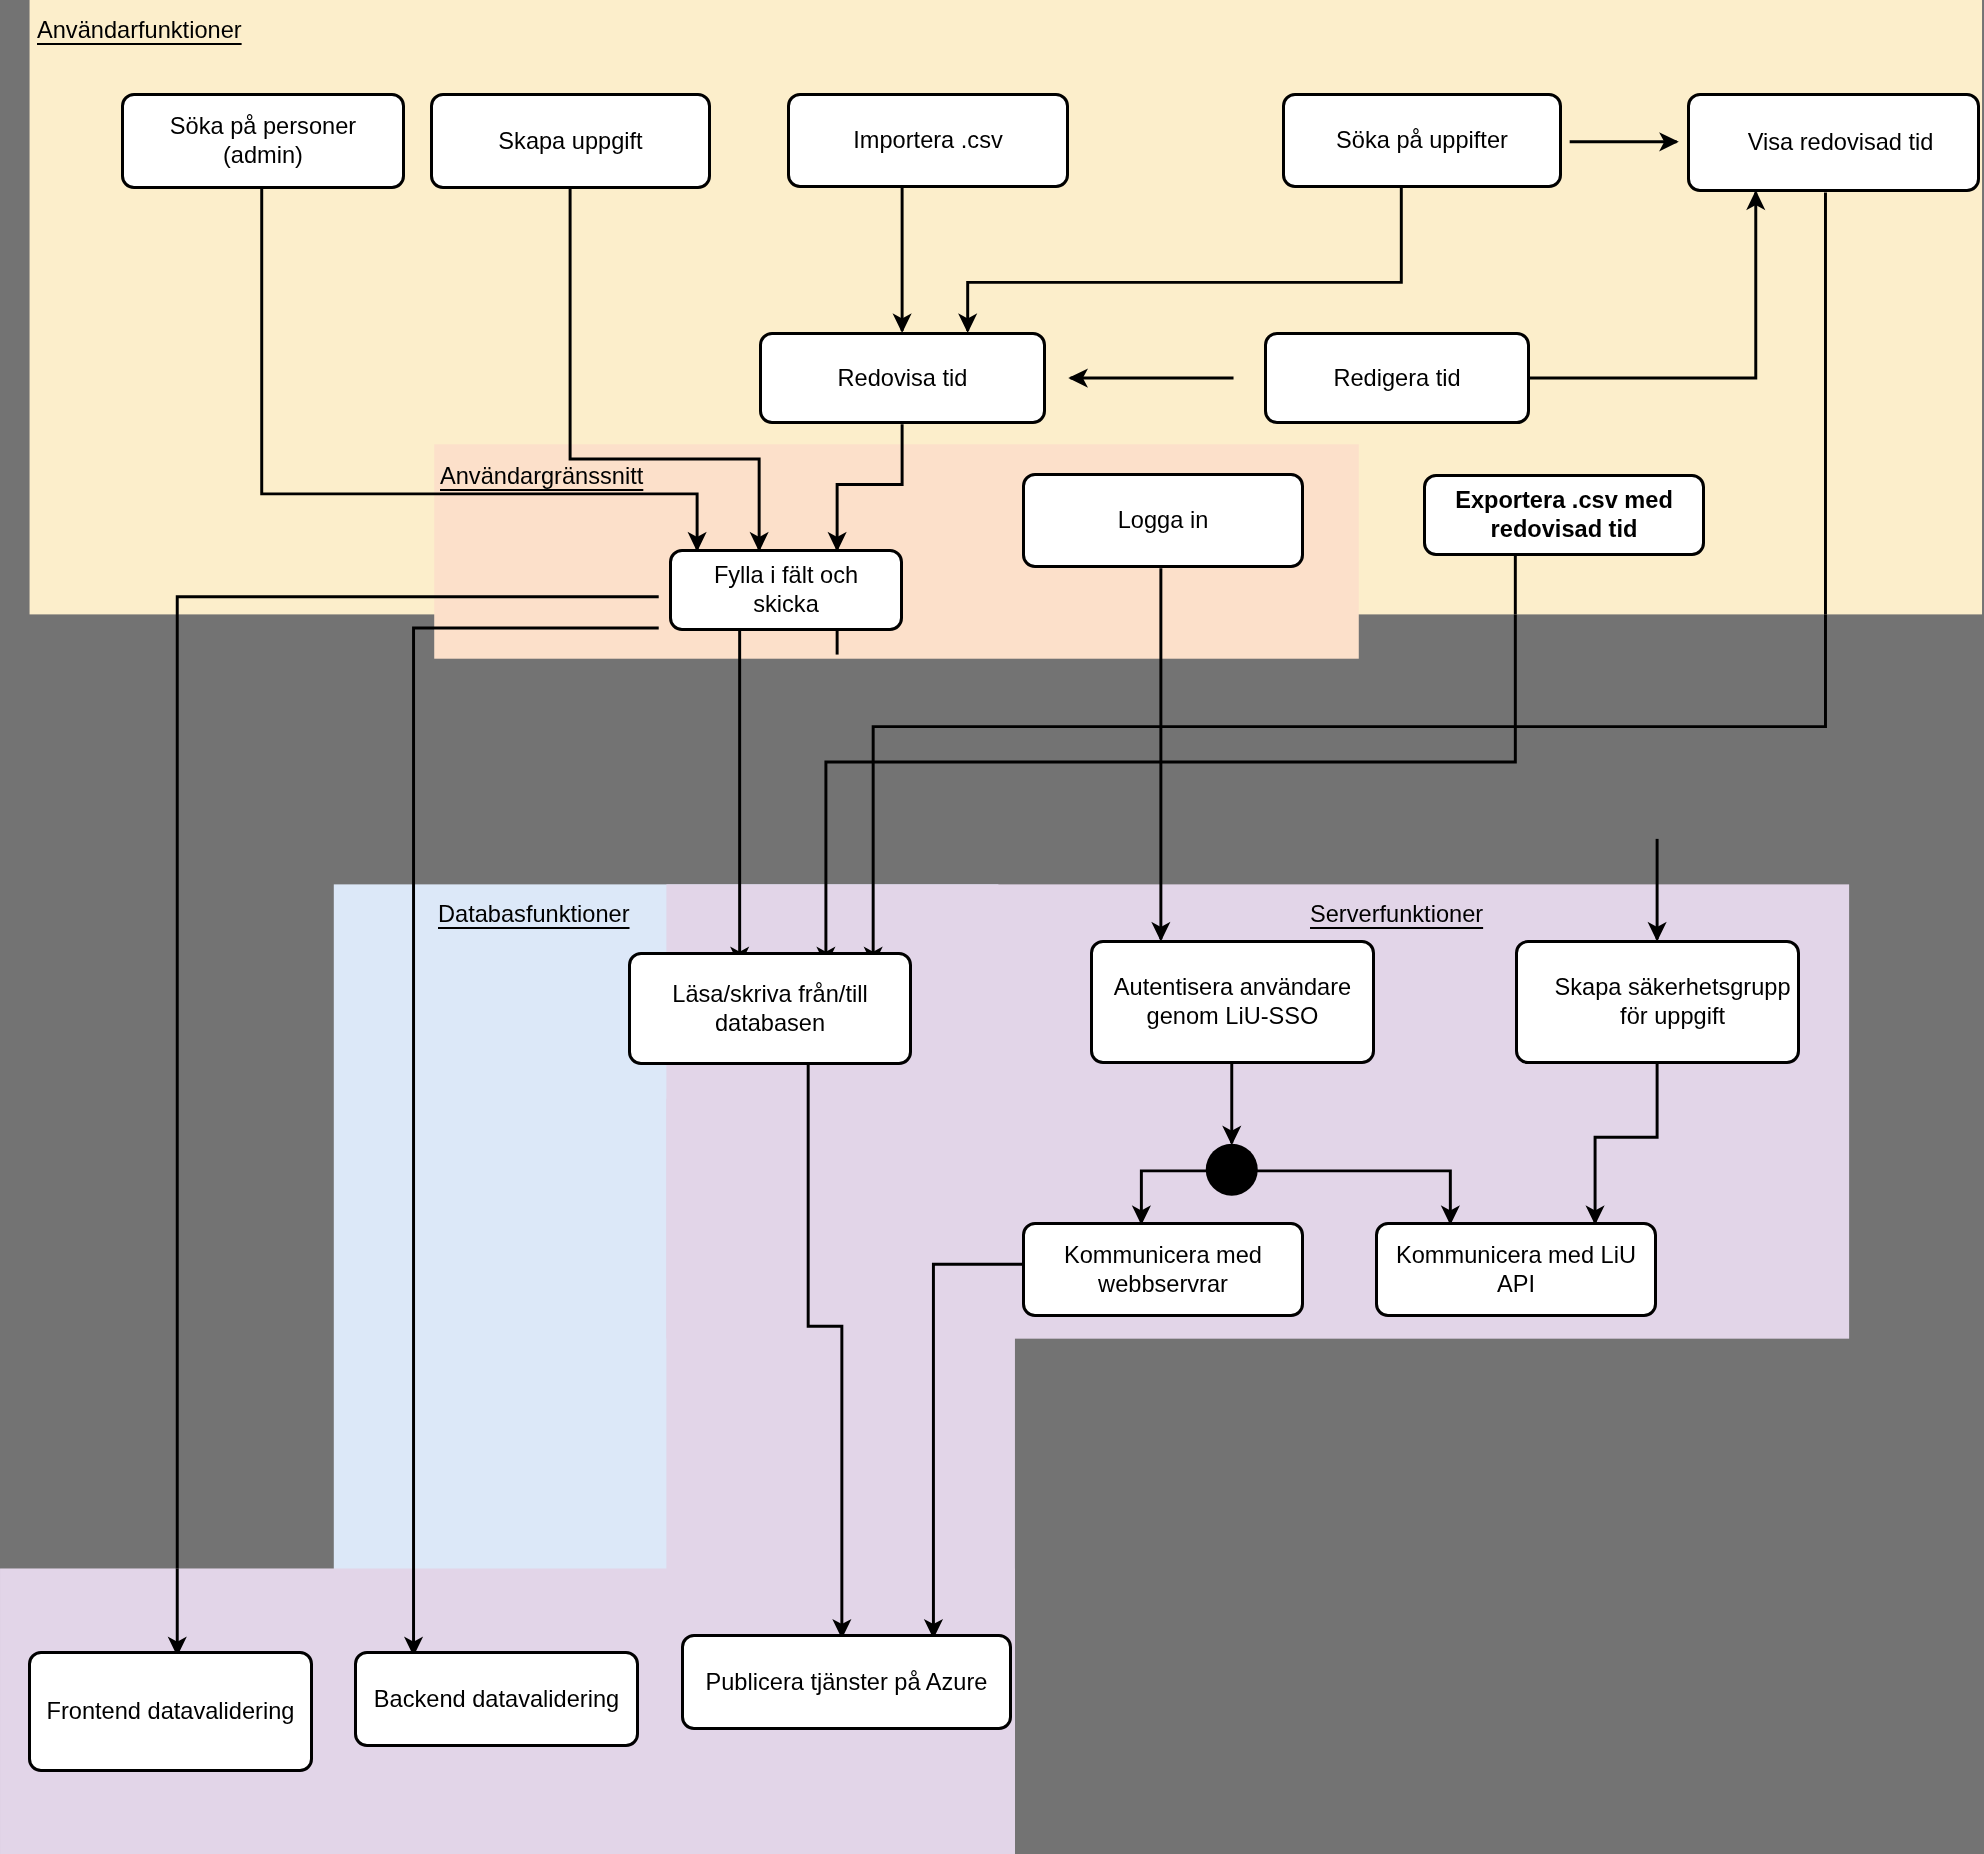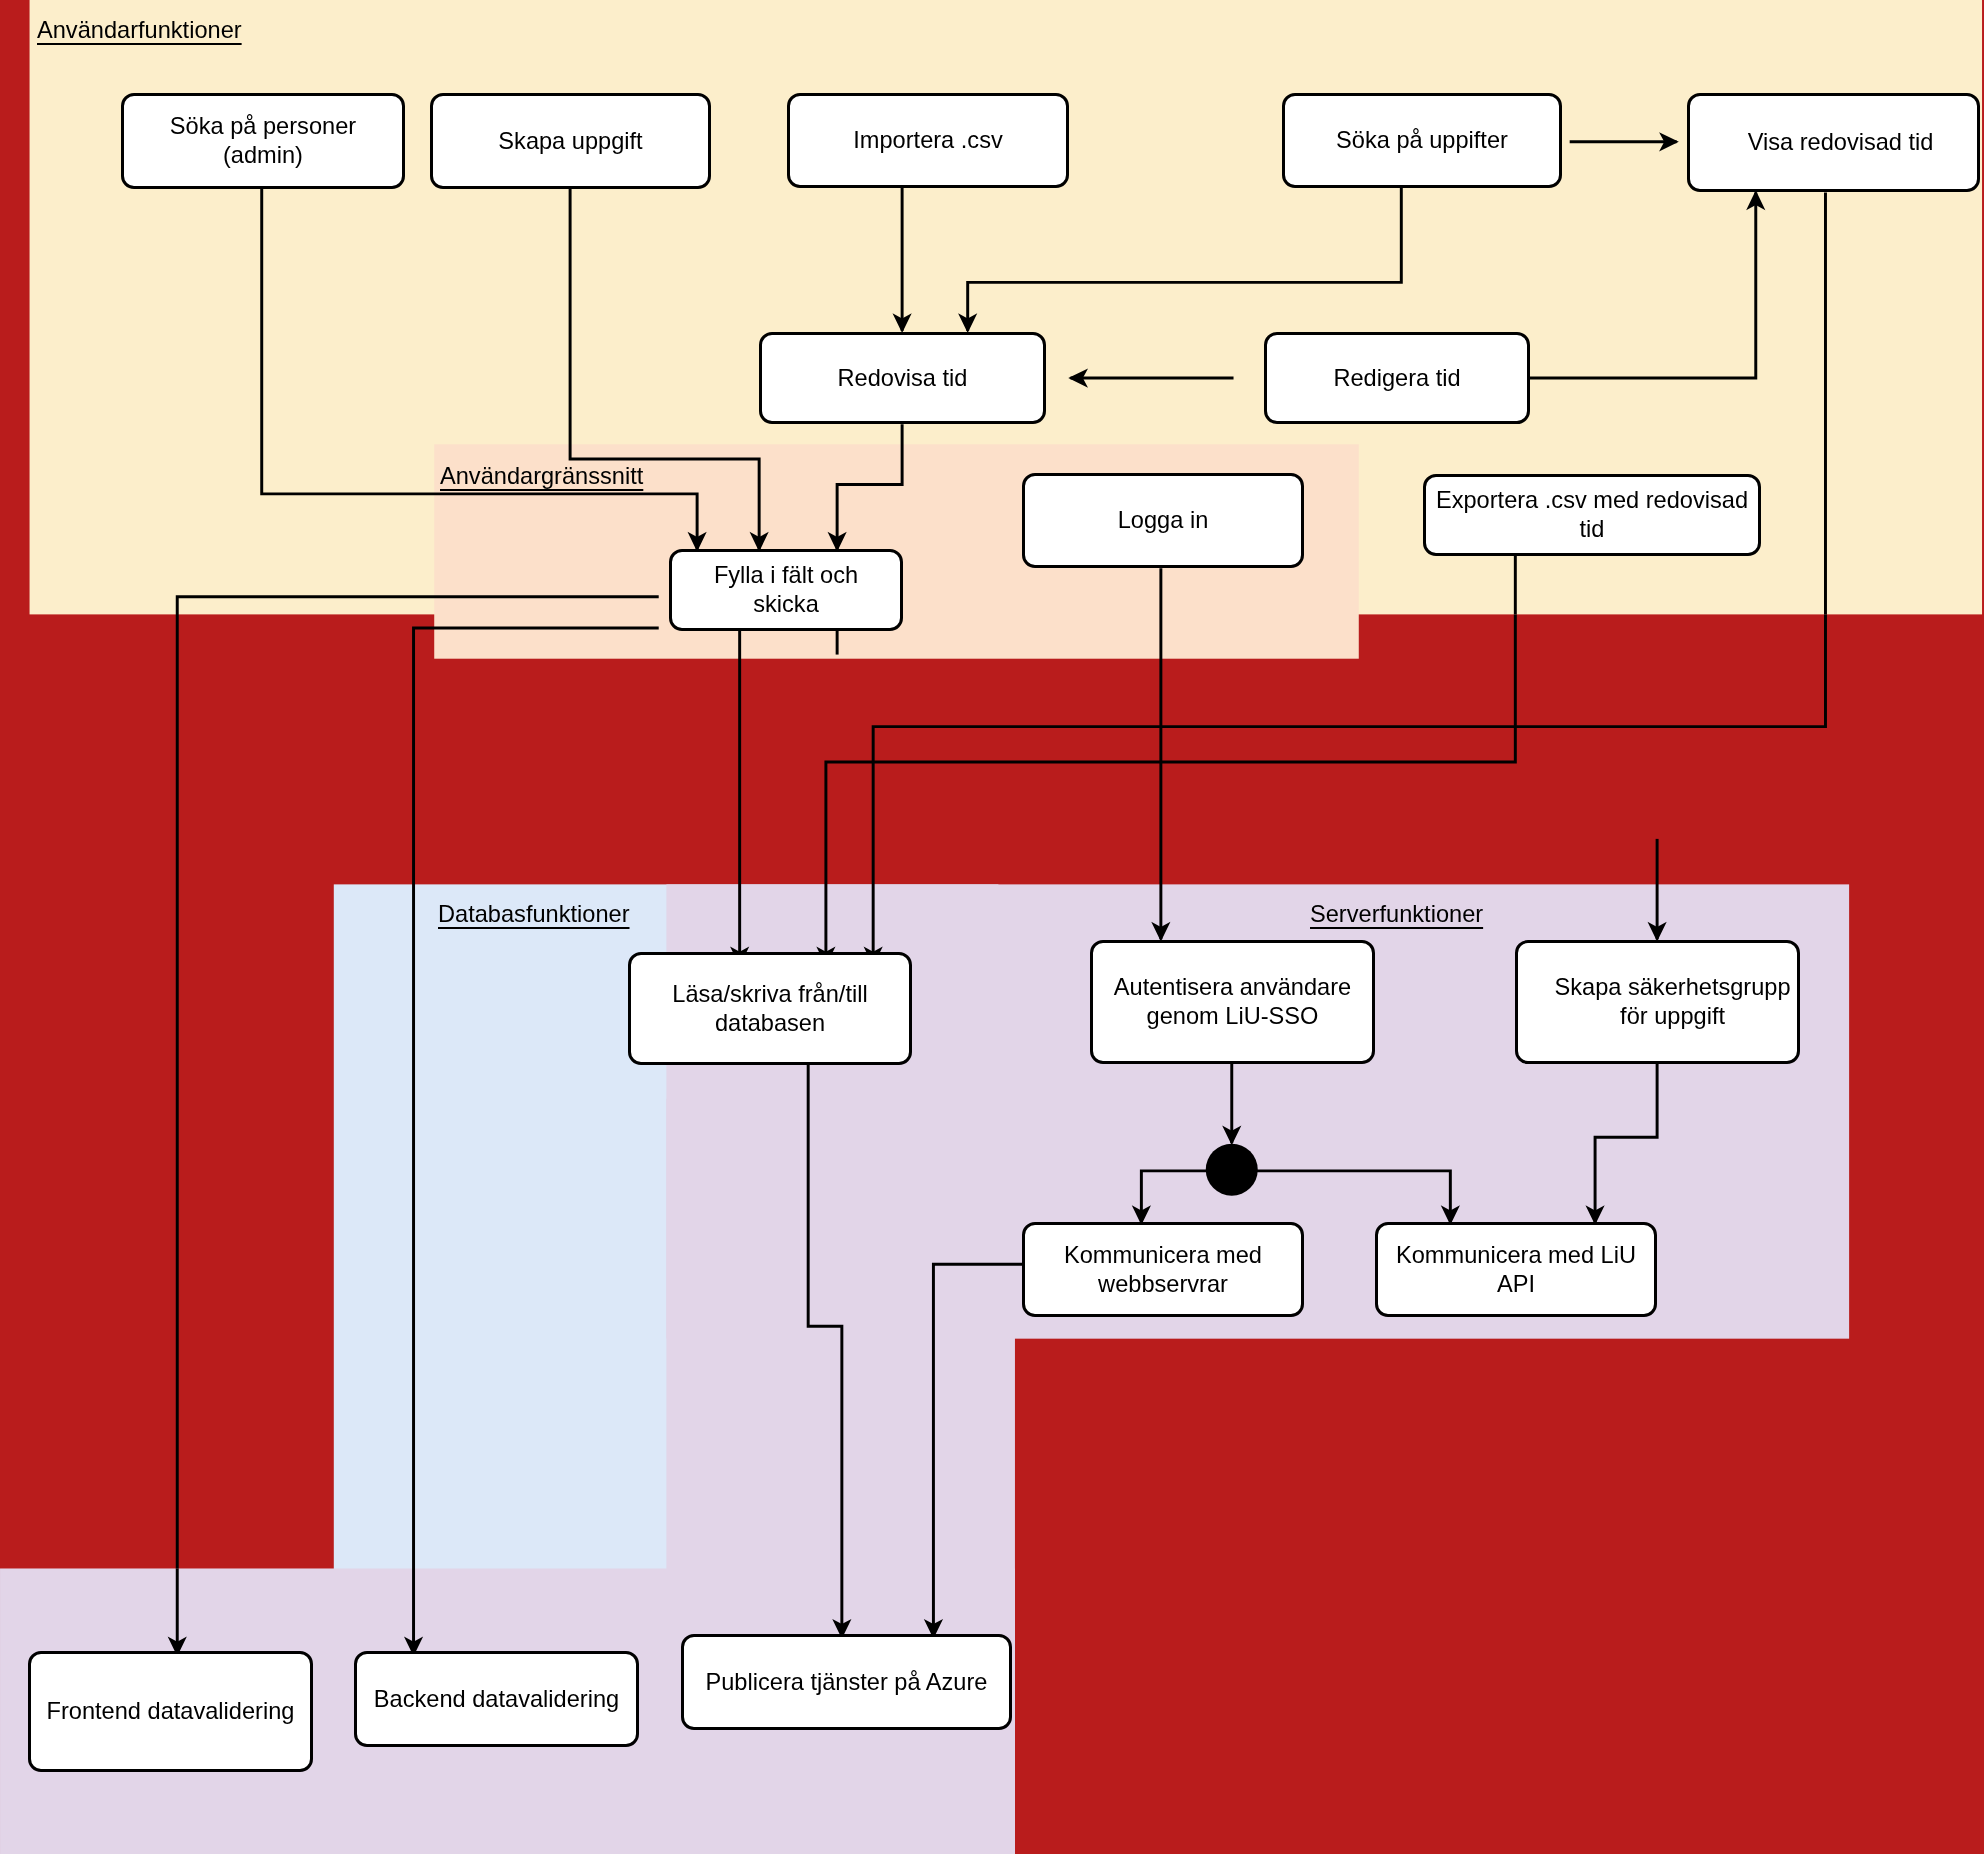--- a/index.html
+++ b/index.html
@@ -1,16 +1,16 @@
 <!DOCTYPE html>
 <html style="font-size:9.5px"><head>
 <meta charset="utf-8">
 <style>
   html,body{margin:0;padding:0;background:#000;}
-  #stage{position:relative;width:1985px;height:1855px;background:#b91c1c;
+  #stage{position:relative;width:1985px;height:1855px;background:#737373;
          font-family:"Liberation Sans", sans-serif;overflow:hidden;}
   svg.layer{position:absolute;left:0;top:0;width:1985px;height:1855px;}
   .region-label{position:absolute;font-size:23.6px;color:#000;
       text-decoration:underline;text-underline-offset:5.3px;
       text-decoration-thickness:1.8px;white-space:nowrap;}
   .node{position:absolute;background:#ffffff;border:3px solid #000;
       border-radius:13px;display:flex;align-items:center;justify-content:center;
       text-align:center;font-size:23.6px;line-height:1.22;color:#000;
       box-sizing:border-box;padding:2.4px 5.9px;}
 </style>
@@ -98,21 +98,21 @@
   <div class="node" style="left:430px; top:93px; width:281px;  height:96px;">Skapa uppgift</div>
 
   <div class="node" style="left:1282px;top:93px; width:280px;  height:95px;">Söka på uppifter</div>
 
   <div class="node" style="left:1687px;top:93px; width:293px;  height:99px;padding-left:20px;">Visa redovisad tid</div>
 
   <div class="node" style="left:759px;top:332px; width:287px;  height:92px;">Redovisa tid</div>
 
   <div class="node" style="left:1264px;top:332px; width:266px;  height:92px;">Redigera tid</div>
 
-  <div class="node" style="left:1423px;top:474px; width:338px;  height:82px;">Exportera .csv med redovisad tid</div>
+  <div class="node" style="left:1423px;top:474px; width:282px;  height:82px;font-weight:bold;">Exportera .csv med redovisad tid</div>
 
   <div class="node" style="left:1022px;top:473px; width:282px;  height:95px;">Logga in</div>
 
   <div class="node" style="left:669px;top:549px; width:234px;  height:82px;">Fylla i fält och skicka</div>
 
   <div class="node" style="left:628px;top:952px;width:284px;  height:113px;">Läsa/skriva från/till databasen</div>
 
   <div class="node" style="left:1090px;top:940px;width:285px;  height:124px;">Autentisera användare genom LiU-SSO</div>
 
   <div class="node" style="left:1515px;top:940px;width:285px;  height:124px;padding-left:36px;">Skapa säkerhetsgrupp för uppgift</div>

